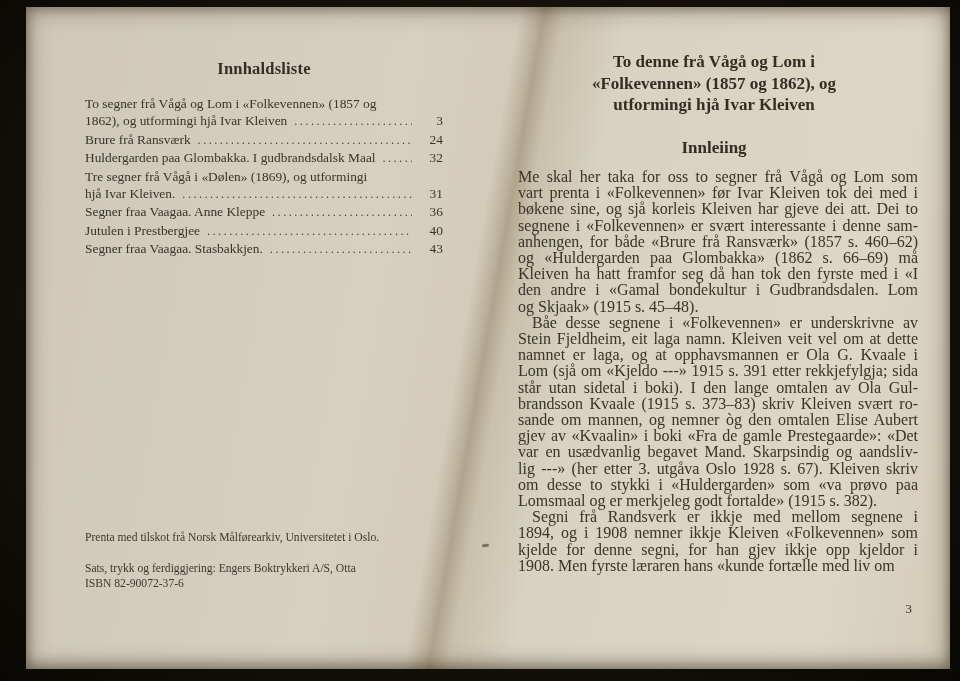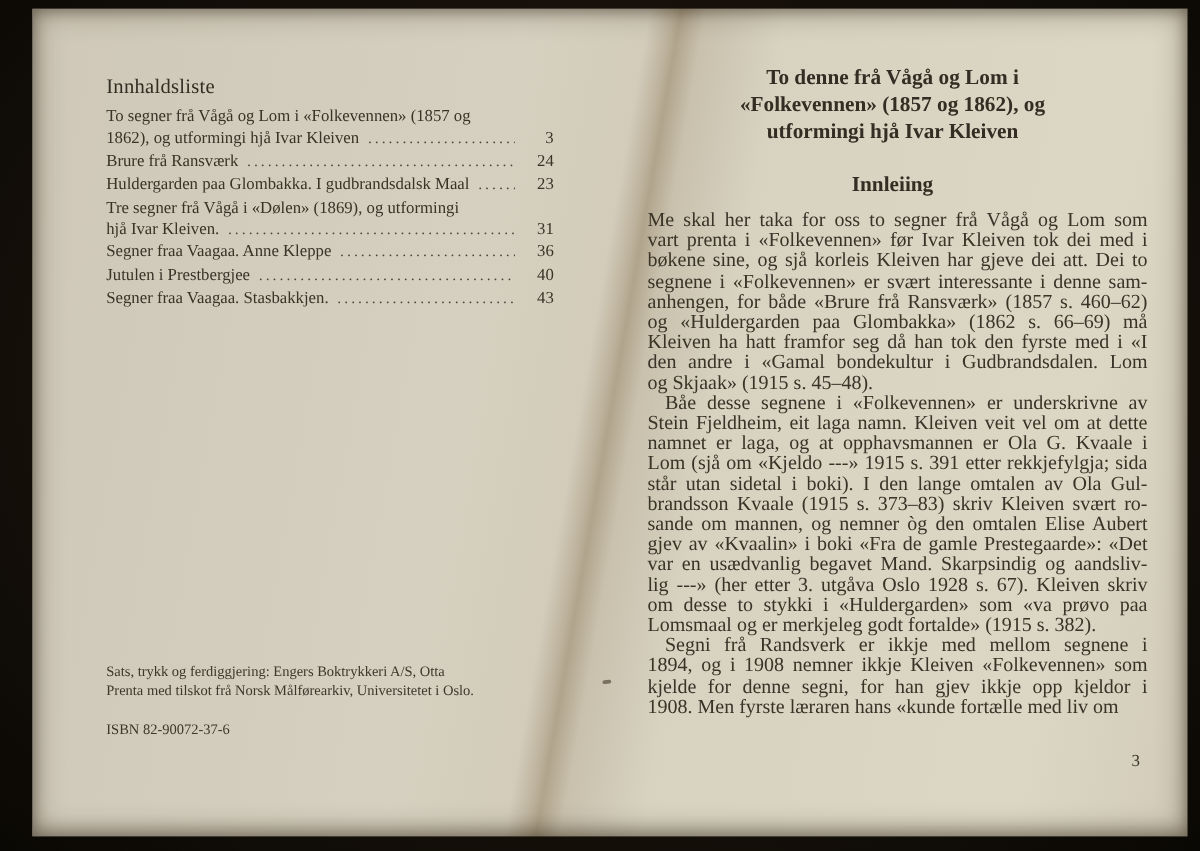--- a/index.html
+++ b/index.html
@@ -26,22 +26,22 @@
   .page-right { left:452px; width:472px; }
 
   .speck {
     position:absolute; left:456px; top:537px; width:7px; height:3px;
     background:#7a7060; border-radius:2px; transform:rotate(-8deg);
   }
 
   
   .left-content { position:absolute; left:59px; top:52px; width:358px; }
   .toc-title {
-    font-size:16.5px; font-weight:normal; 
-    color:var(--ink-dark, #332d23); margin-bottom:5px; letter-spacing:0.2px;
+    font-size:16.5px; font-weight:bold; text-align:center;
+    color:var(--ink-dark, #332d23); margin-bottom:16px; letter-spacing:0.2px;
   }
   .toc { font-size:13.4px; line-height:17.4px; color:var(--ink, #393328); }
   .toc-row { display:flex; align-items:baseline; }
   .toc-text { flex:0 1 auto; white-space:nowrap; }
   .toc-leader {
     flex:1 1 auto; overflow:hidden; white-space:nowrap;
     margin:0 5px 0 7px; color:#4a443a;
   }
   .toc-leader::after {
     content:"....................................................................................";
@@ -94,21 +94,21 @@
               <span class="toc-page">3</span>
             </div>
             <div class="toc-row">
               <span class="toc-text">Brure frå Ransværk</span>
               <span class="toc-leader"></span>
               <span class="toc-page">24</span>
             </div>
             <div class="toc-row">
               <span class="toc-text">Huldergarden paa Glombakka. I gudbrandsdalsk Maal</span>
               <span class="toc-leader"></span>
-              <span class="toc-page">23</span>
+              <span class="toc-page">32</span>
             </div>
             <div class="toc-line">Tre segner frå Vågå i «Dølen» (1869), og utformingi</div>
             <div class="toc-row">
               <span class="toc-text">hjå Ivar Kleiven.</span>
               <span class="toc-leader"></span>
               <span class="toc-page">31</span>
             </div>
             <div class="toc-row">
               <span class="toc-text">Segner fraa Vaagaa. Anne Kleppe</span>
               <span class="toc-leader"></span>
@@ -120,22 +120,22 @@
               <span class="toc-page">40</span>
             </div>
             <div class="toc-row">
               <span class="toc-text">Segner fraa Vaagaa. Stasbakkjen.</span>
               <span class="toc-leader"></span>
               <span class="toc-page">43</span>
             </div>
           </div>
       </div>
       <div class="colophon">
+        <p class="colo-line colo-first">Prenta med tilskot frå Norsk Målførearkiv, Universitetet i Oslo.</p>
         <p class="colo-line">Sats, trykk og ferdiggjering: Engers Boktrykkeri A/S, Otta</p>
-        <p class="colo-line colo-first">Prenta med tilskot frå Norsk Målførearkiv, Universitetet i Oslo.</p>
         <p class="colo-line">ISBN 82-90072-37-6</p>
       </div>
     </div>
 
     <div class="page page-right">
       <div class="chapter-title">
         <span class="ct-line">To denne frå Vågå og Lom i</span>
         <span class="ct-line">«Folkevennen» (1857 og 1862), og</span>
         <span class="ct-line">utformingi hjå Ivar Kleiven</span>
       </div>

